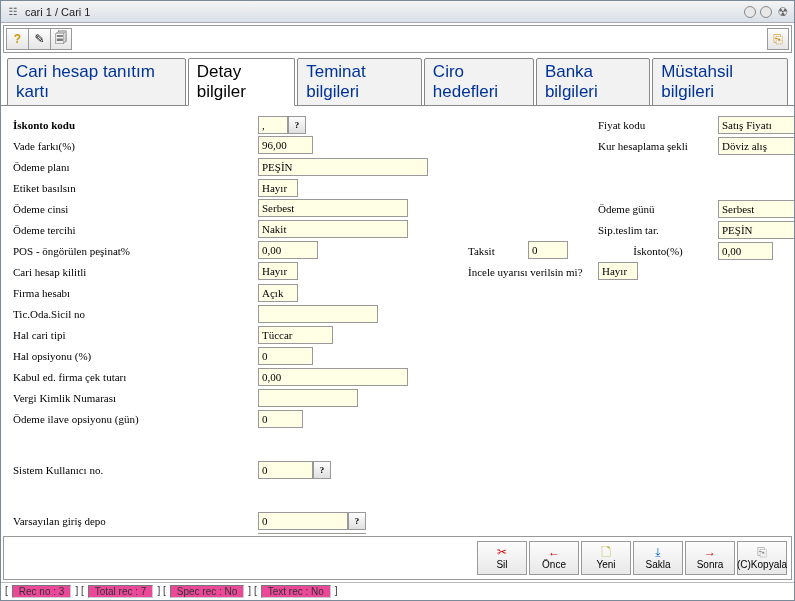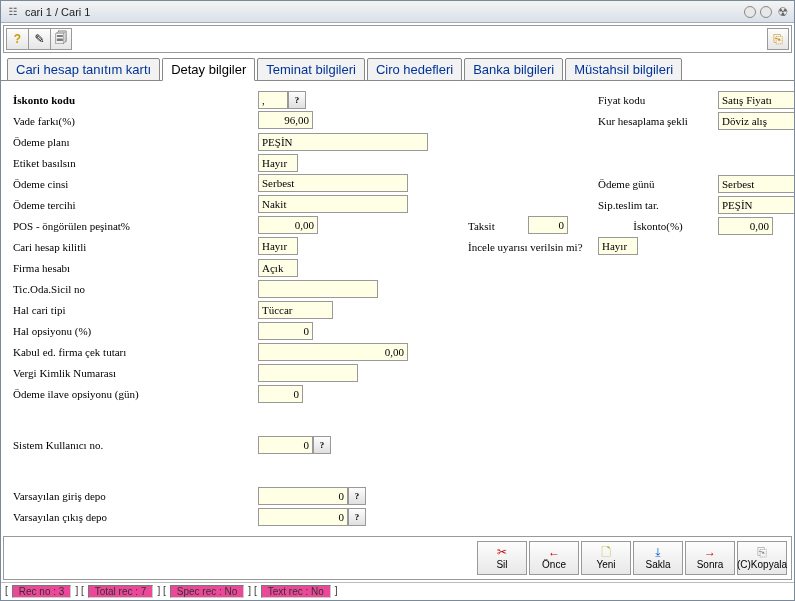--- a/index.html
+++ b/index.html
@@ -70,21 +70,21 @@
     display: flex;
     gap: 2px;
     padding: 2px 6px 0 6px;
     border-bottom: 1px solid #888;
     background: #fff;
   }
   .tab {
     padding: 3px 8px;
     border: 1px solid #888;
     border-bottom: 1px solid #888;
-    font-size: 13px;
+    font-size: 17px;
     color: #003399;
     background: #f2f2f2;
     cursor: pointer;
     position: relative;
     top: 1px;
     border-radius: 2px 2px 0 0;
   }
   .tab.active {
     background: #fff;
     border-bottom: 1px solid #fff;
@@ -113,21 +113,21 @@
     border: 1px solid #999;
     background: #ffffe6;
     height: 18px;
     line-height: 16px;
     padding: 0 3px;
     font-size: 11px;
     color: #000;
     overflow: hidden;
     white-space: nowrap;
   }
-  .fld.num { text-align: right; }
+  .fld.num { text-align: left; }
   .fldwrap { display: flex; align-items: center; gap: 0; }
   .lookup-btn {
     width: 18px; height: 18px;
     border: 1px solid #999;
     background: linear-gradient(#fdfdfd,#e0e0e0);
     display:inline-flex;align-items:center;justify-content:center;
     font-size: 9px; font-weight: bold;
     cursor: pointer;
   }
   .bottom-bar {

